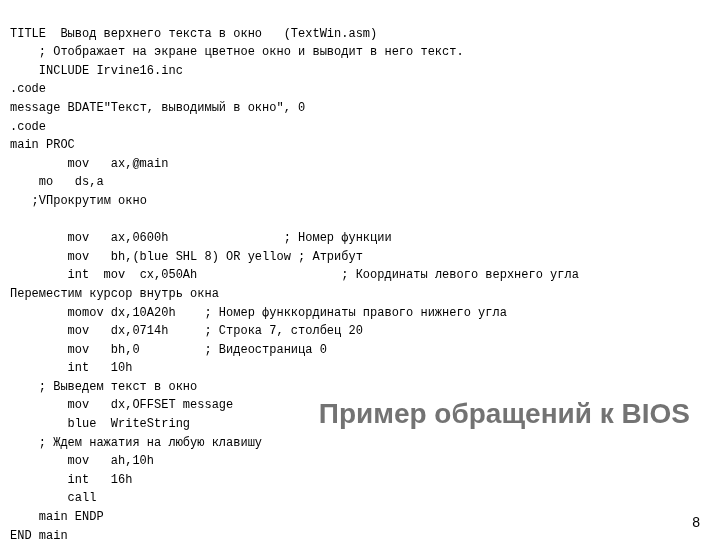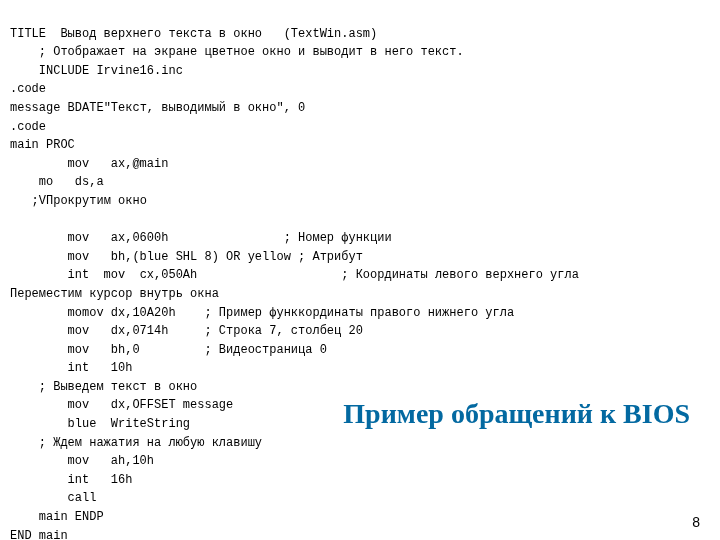--- a/index.html
+++ b/index.html
@@ -20,24 +20,24 @@
       font-family: 'Courier New', Courier, monospace;
       font-size: 12px;
     }
     .bold {
       font-weight: normal;
     }
     .overlay-label {
       position: absolute;
       bottom: 110px;
       right: 30px;
-      font-family: Liberation Serif, serif;
+      font-family: Liberation Sans, sans-serif;
       font-size: 28px;
       font-weight: bold;
-      color: #0369a1;
+      color: #737373;
     }
     .page-number {
       position: absolute;
       bottom: 10px;
       right: 20px;
       font-family: Arial, sans-serif;
       font-size: 14px;
       color: #000;
     }
   </style>
@@ -53,21 +53,21 @@
 <span>.code</span>
 <span>ma<span class="bold">in</span> PROC</span>
 <span>        mov   ax,@main</span>
 <span>    mo   ds,a</span>
 <span>   ;<span class="bold">V</span>Прокрутим окно</span>
 
 <span>        mov   ax,0600h                ; Номер функции</span>
 <span>        mov   bh,(blue SHL 8) OR yellow ; Атрибут</span>
 <span>        <span class="bold">int</span>  mov  cx,050Ah                    ; Координаты левого верхнего угла</span>
 <span>Переместим курсор внутрь окна</span>
-<span>        momov dx,10A20h    ; Пример функкординаты правого нижнего угла</span>
+<span>        momov dx,10A20h    ; Номер функкординаты правого нижнего угла</span>
 <span>        mov   dx,0714h     ; Строка 7, столбец 20</span>
 <span>        mov   bh,0         ; Видеостраница 0</span>
 <span>        <span class="bold">int   10h</span></span>
 <span>    ; Выведем текст в окно</span>
 <span>        mov   dx,OFFSET message</span>
 <span>        blue  WriteString</span>
 <span>    ; Ждем нажатия на любую клавишу</span>
 <span>        mov   ah,10h</span>
 <span>        <span class="bold">int   16h</span></span>
 <span>        call</span>

